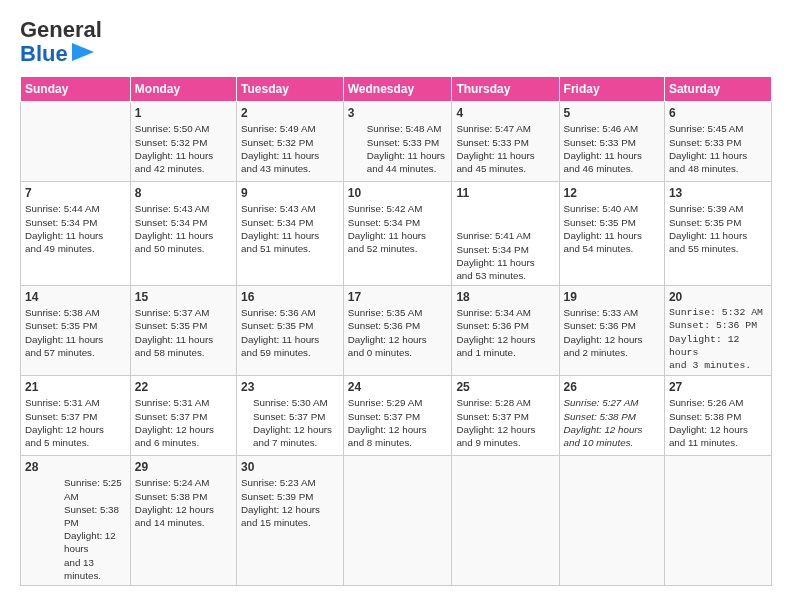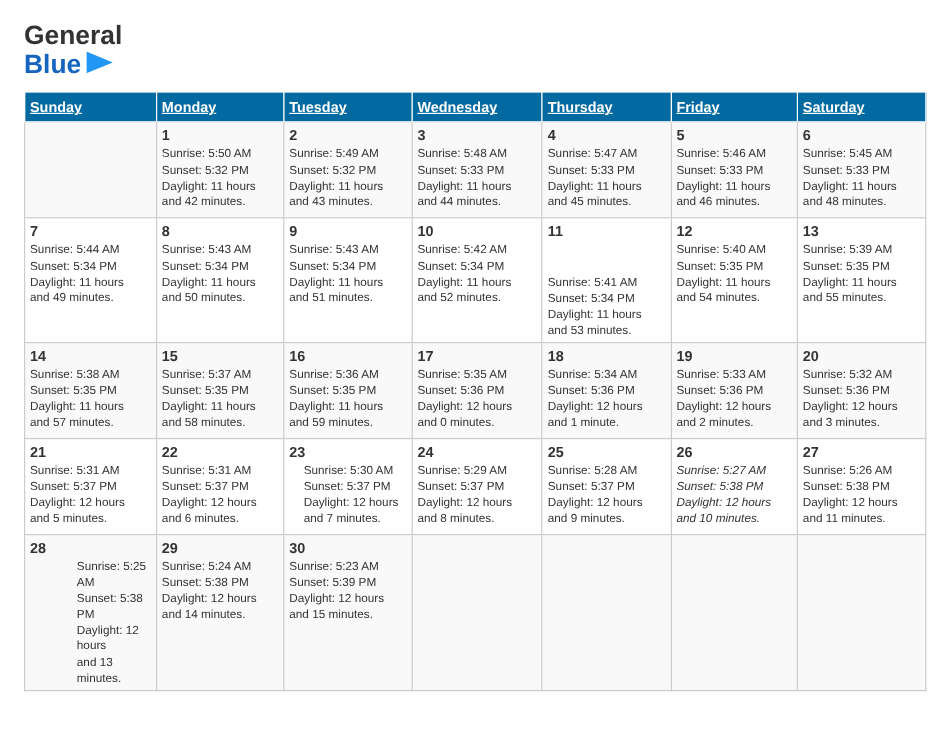--- a/index.html
+++ b/index.html
@@ -37,28 +37,27 @@
     .location {
       font-size: 14px;
       color: #555;
     }
     table {
       width: 100%;
       border-collapse: collapse;
       font-size: 10.5px;
     }
     thead tr th {
-      background: #0369a1;
+      background: #ec4899;
       color: #fff;
       padding: 5px 4px;
       text-align: left;
       font-size: 12px;
       font-weight: bold;
       border: 1px solid #fff;
-      text-decoration: underline;
     }
     tbody tr td {
       border: 1px solid #ccc;
       padding: 4px 4px 3px 4px;
       vertical-align: top;
       width: 113px;
       min-height: 80px;
       height: 80px;
       color: #333;
       background: #fff;
@@ -126,21 +125,21 @@
           </td>
           <td>
             <span class="day-num">2</span>
             <div class="day-info" style="white-space: pre-line;">Sunrise: 5:49 AM
 Sunset: 5:32 PM
 Daylight: 11 hours
 and 43 minutes.</div>
           </td>
           <td>
             <span class="day-num">3</span>
-            <div class="day-info" style="white-space: pre-line;">Sunrise: 5:48 AM
+            <div class="day-info" style="white-space: pre-line; margin-left: 19px;">Sunrise: 5:48 AM
 Sunset: 5:33 PM
 Daylight: 11 hours
 and 44 minutes.</div>
           </td>
           <td>
             <span class="day-num">4</span>
             <div class="day-info" style="white-space: pre-line;">Sunrise: 5:47 AM
 Sunset: 5:33 PM
 Daylight: 11 hours
 and 45 minutes.</div>
@@ -249,21 +248,21 @@
           </td>
           <td>
             <span class="day-num">19</span>
             <div class="day-info" style="white-space: pre-line;">Sunrise: 5:33 AM
 Sunset: 5:36 PM
 Daylight: 12 hours
 and 2 minutes.</div>
           </td>
           <td>
             <span class="day-num">20</span>
-            <div class="day-info" style="white-space: pre-line;">Sunrise: 5:32 AM
+            <div class="day-info" style="white-space: pre-line; font-family: Liberation Mono, monospace;">Sunrise: 5:32 AM
 Sunset: 5:36 PM
 Daylight: 12 hours
 and 3 minutes.</div>
           </td>
         </tr>
         <tr>
           <td>
             <span class="day-num">21</span>
             <div class="day-info" style="white-space: pre-line;">Sunrise: 5:31 AM
 Sunset: 5:37 PM

